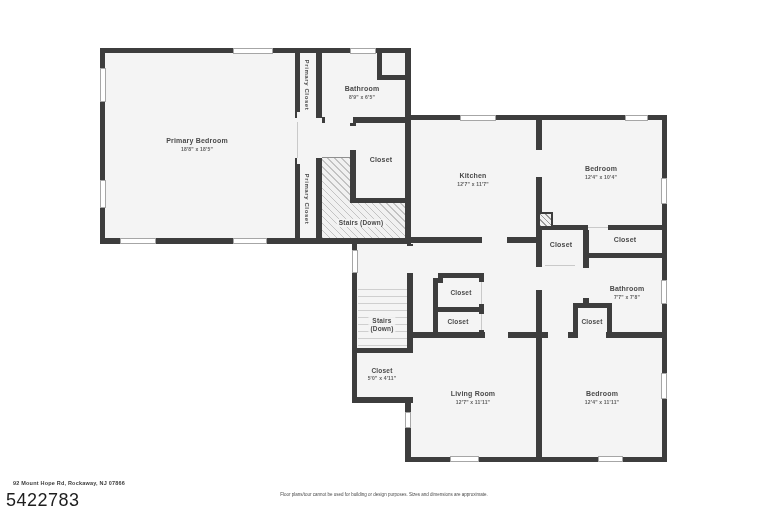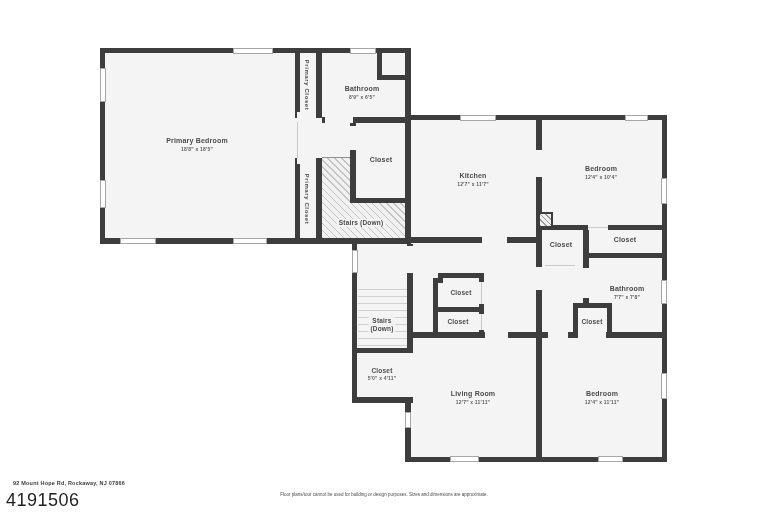--- a/index.html
+++ b/index.html
@@ -175,16 +175,16 @@
   <div class="rlabel" style="left:473px;top:397px;">
     <div class="rname">Living Room</div>
     <div class="rdims">12'7" x 11'11"</div>
   </div>
   <div class="rlabel" style="left:602px;top:397px;">
     <div class="rname">Bedroom</div>
     <div class="rdims">12'4" x 11'11"</div>
   </div>
 
   <div class="footer-address">92 Mount Hope Rd, Rockaway, NJ 07866</div>
-  <div class="footer-id">4191506</div>
+  <div class="footer-id">5422783</div>
   <div class="footer-disclaimer">Floor plans/tour cannot be used for building or design purposes. Sizes and dimensions are approximate.</div>
 
 </div>
 
 </body></html>

